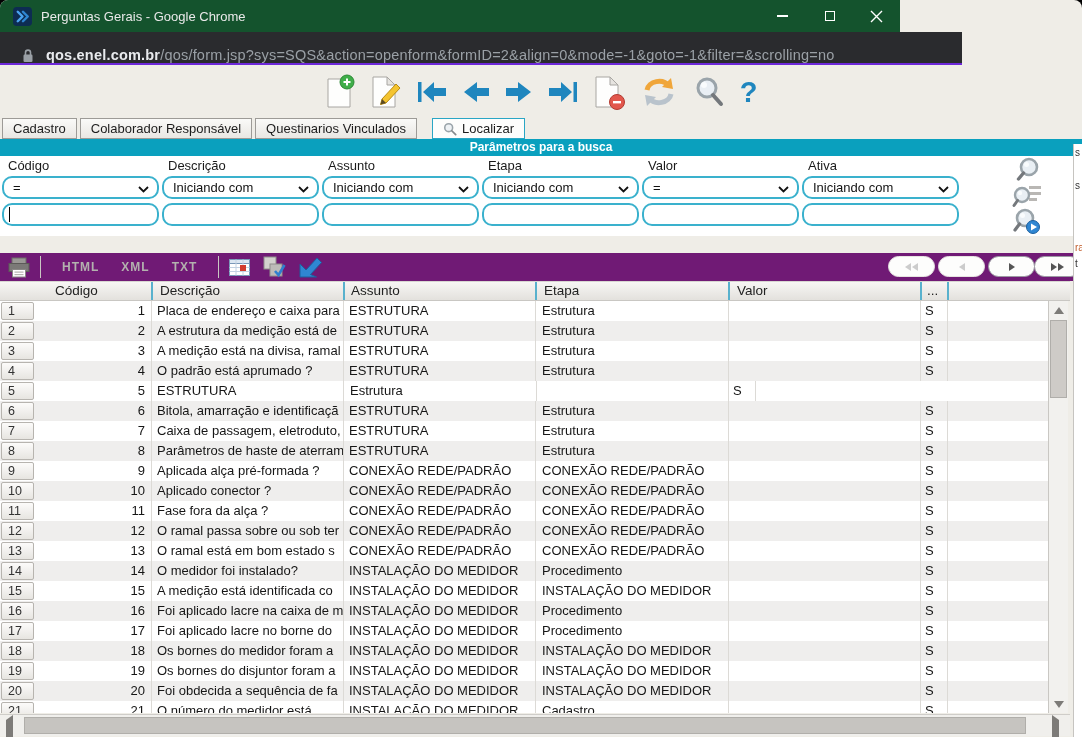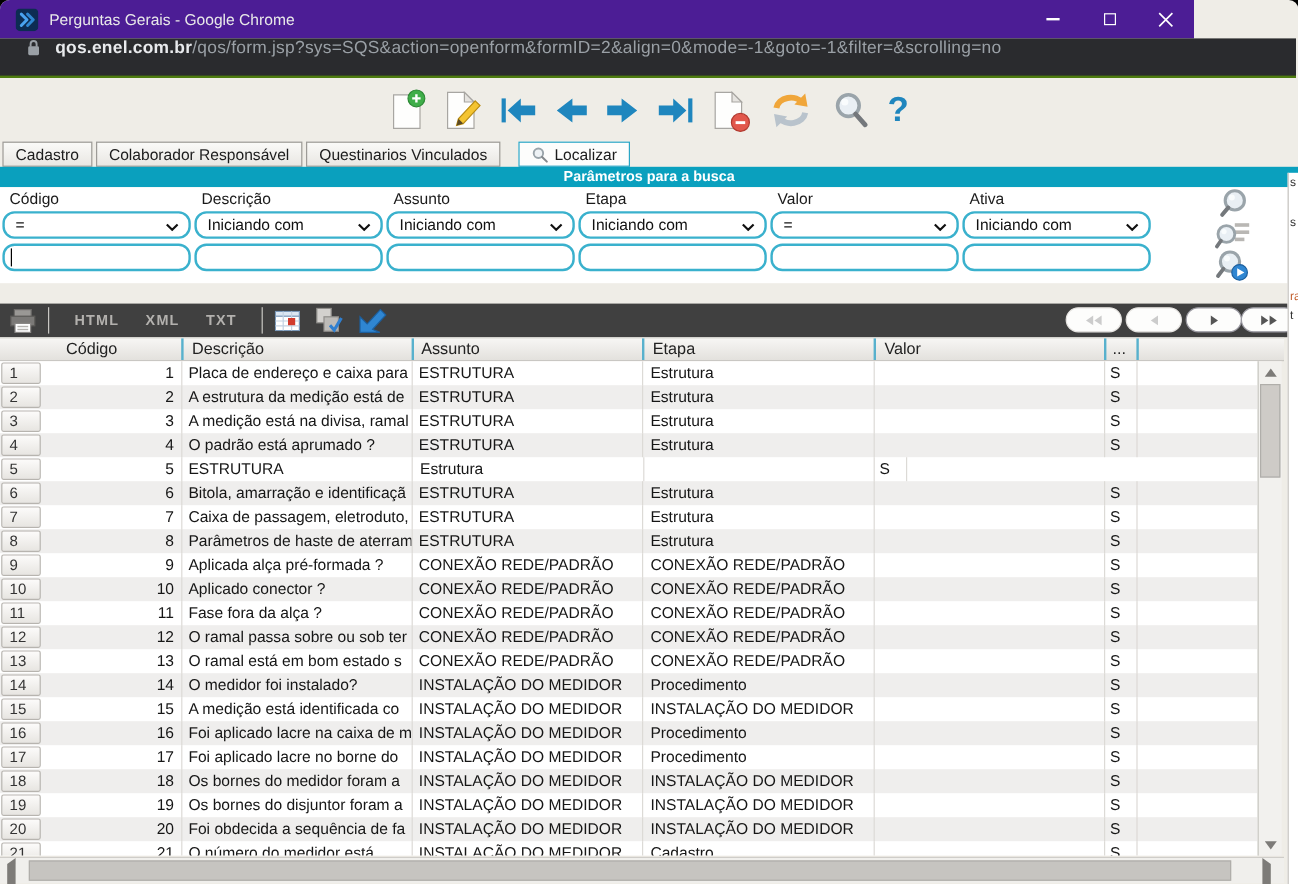--- a/index.html
+++ b/index.html
@@ -2,33 +2,33 @@
 <html><head>
 <meta charset="utf-8">
 <style>
   * { margin:0; padding:0; box-sizing:border-box; }
   html,body { background:#000; }
   body { font-family:"Liberation Sans", sans-serif; }
   .window { position:relative; width:1082px; height:737px; overflow:hidden;
             background:#efede7; border-radius:8px 8px 0 0; }
 
   
-  .titlebar { position:absolute; left:0; top:0; width:995px; height:32px;
-              background:#4c1d95; display:flex; align-items:center; }
+  .titlebar { position:absolute; left:0; top:0; width:900px; height:32px;
+              background:#14532d; display:flex; align-items:center; }
   .favicon { margin:0 9px 0 13px; width:19px; height:19px; flex:none; }
   .win-title { color:#e9e9e9; font-size:13px; }
   .win-controls { position:absolute; right:0; top:0; height:32px; display:flex; }
   .win-btn { width:47px; height:32px; display:flex; align-items:center; justify-content:center; }
   .glyph-min { width:11px; height:1.5px; background:#fff; }
   .glyph-max { width:10px; height:10px; border:1.3px solid #fff; }
 
   
-  .urlbar { position:absolute; left:0; top:32px; width:1080px; height:33px;
-            background:#2a2b2e; border-bottom:2px solid #4d7c0f;
-            display:flex; align-items:flex-start; }
+  .urlbar { position:absolute; left:0; top:32px; width:962px; height:33px;
+            background:#2a2b2e; border-bottom:2px solid #6d28d9;
+            display:flex; align-items:flex-end; }
   .lock { margin:0 12px 0 22px; flex:none; }
   .url { font-size:14.5px; letter-spacing:.2px; white-space:nowrap; }
   .url .domain { color:#e8eaed; font-weight:bold; }
   .url .path { color:#9aa0a6; }
 
   
   .main-toolbar { position:absolute; left:0; top:67px; width:1082px; height:50px;
                   display:flex; align-items:center; justify-content:center; gap:15px; }
   .tbi { display:flex; align-items:center; justify-content:center; }
   .help-glyph { font-size:29px; font-weight:800; color:#1f86be; line-height:30px; }
@@ -58,21 +58,21 @@
   .finput { width:100%; height:23px; margin-top:4px; border:2px solid #3ab1cd; border-radius:10px;
             background:#fff; font-size:13px; padding:0 8px; outline:none;
             font-family:"Liberation Sans",sans-serif; position:relative; }
   .caret { position:absolute; left:9px; top:51px; width:1px; height:15px; background:#000; }
   .mag-col { position:absolute; left:1003px; top:1px; width:48px; display:flex;
              flex-direction:column; align-items:center; gap:1px; }
   .mag-btn { width:30px; height:25px; display:flex; align-items:center; justify-content:center; }
 
   
   .res-toolbar { position:absolute; left:0; top:253px; width:1073px; height:28px;
-                 background:#404040; display:flex; align-items:center; }
+                 background:#701a75; display:flex; align-items:center; }
   .vsep { width:1px; height:22px; background:#c9c7c3; margin:0 10px; }
   .fmt { font-size:12px; font-weight:bold; letter-spacing:1px; color:#b3b1ae; margin:0 11px; }
   .pill { position:absolute; width:47px; height:21px; background:#fdfdfc; border-radius:11px;
           display:flex; align-items:center; justify-content:center; gap:1px; }
   .pill.off { border:1px solid #e6e4e1; }
   .pill.on  { border:1px solid #9b9aa2; }
   .tri-l { width:0; height:0; border-right:6px solid #ccc; border-top:4px solid transparent; border-bottom:4px solid transparent; }
   .tri-r { width:0; height:0; border-left:6px solid #ccc; border-top:4px solid transparent; border-bottom:4px solid transparent; } .on .tri-r { border-left-color:#555; }
 
   

